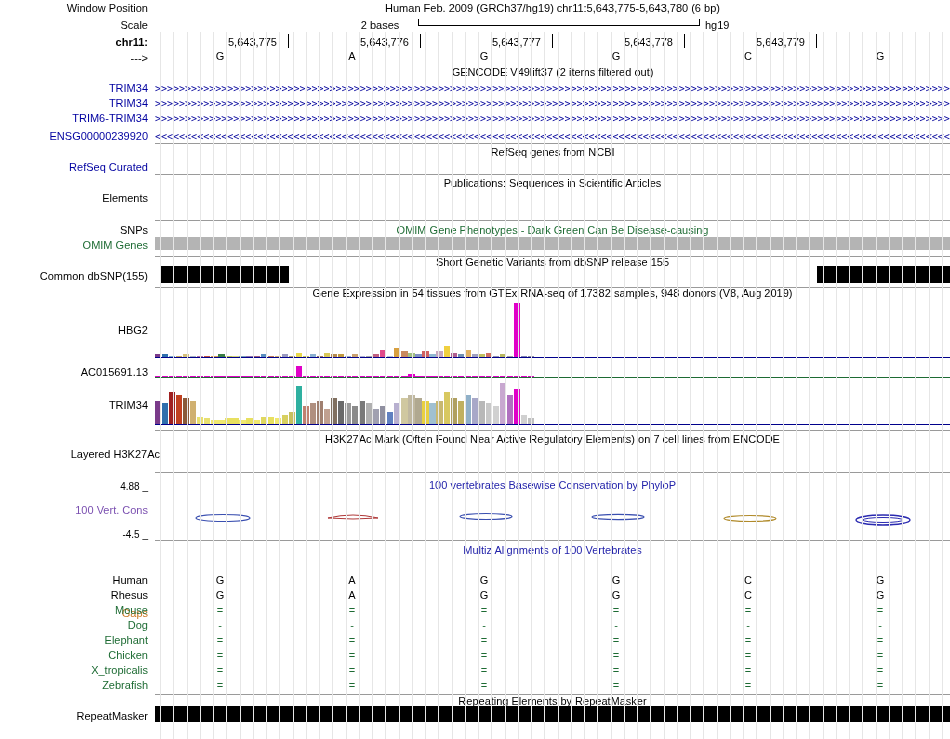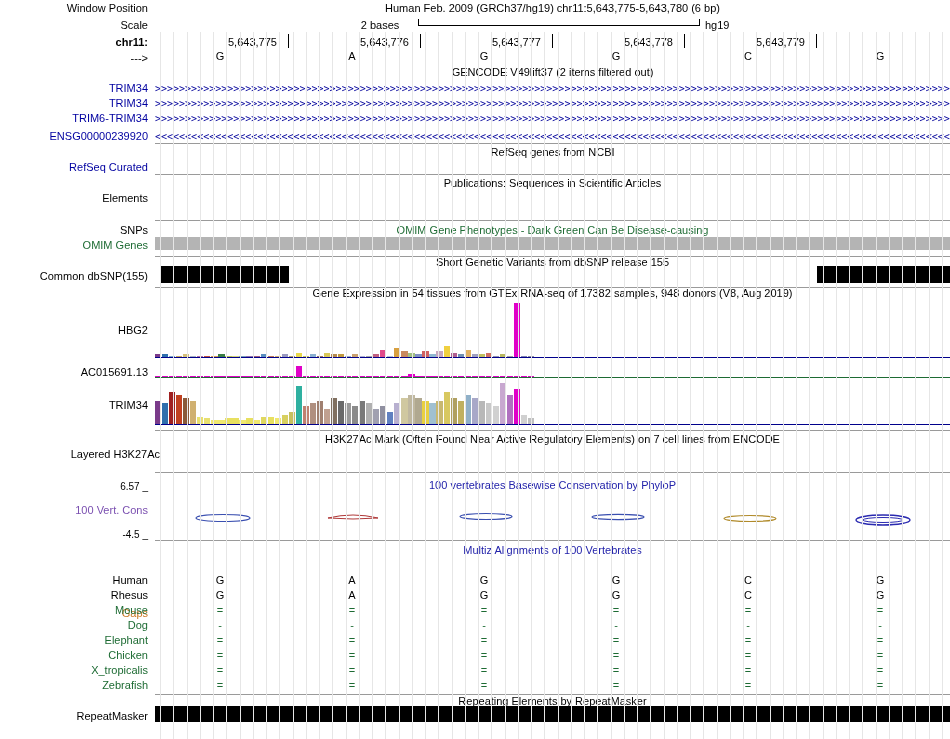--- a/index.html
+++ b/index.html
@@ -296,21 +296,21 @@
     </div>
   <div class="bluerule" style="left:155px;top:424px;width:795px;"></div>
 
   <div class="sep" style="top:430px;"></div>
 
   <div class="abs track-title" style="left:155px;top:433px;width:795px;">H3K27Ac Mark (Often Found Near Active Regulatory Elements) on 7 cell lines from ENCODE</div>
   <div class="abs lbl lbl-black" style="left:12px;top:448px;width:148px;">Layered H3K27Ac</div>
   <div class="sep" style="top:472px;"></div>
 
   <div class="abs track-title title-blue" style="left:155px;top:479px;width:795px;">100 vertebrates Basewise Conservation by PhyloP</div>
-  <div class="abs lbl conslbl" style="left:0px;top:481px;width:148px;">6.57 _</div>
+  <div class="abs lbl conslbl" style="left:0px;top:481px;width:148px;">4.88 _</div>
   <div class="abs lbl conslbl" style="left:0px;top:529px;width:148px;">-4.5 _</div>
   <div class="abs lbl" style="left:0px;top:504px;width:148px;color:#7a4fb0;">100 Vert. Cons</div>
 
   <svg class="cons-shape" style="left:195px;top:512px;" width="56" height="12">
     <ellipse cx="28" cy="6" rx="27" ry="3.5" fill="none" stroke="#3a4fb0" stroke-width="1.2"></ellipse>
   </svg>
   <svg class="cons-shape" style="left:327px;top:511px;" width="52" height="10">
     <path d="M1 7 Q26 1 51 7" fill="none" stroke="#b03a3a" stroke-width="1.2"></path>
     <path d="M1 7 Q26 9 51 7" fill="none" stroke="#b03a3a" stroke-width="1"></path>
   </svg>

